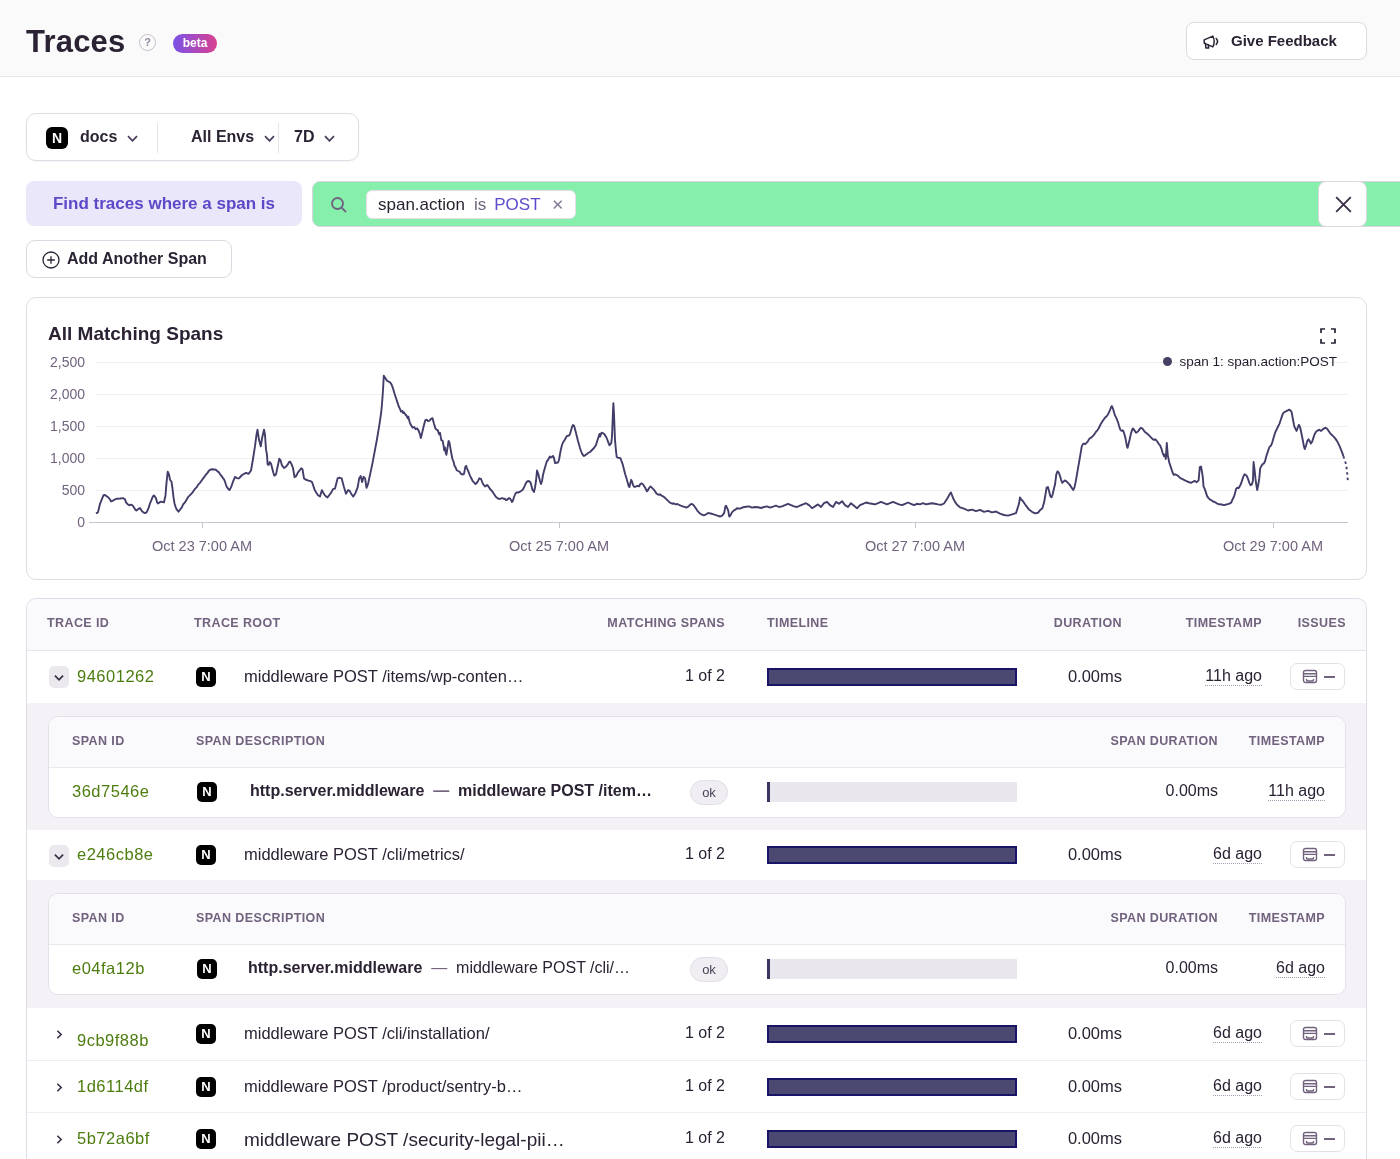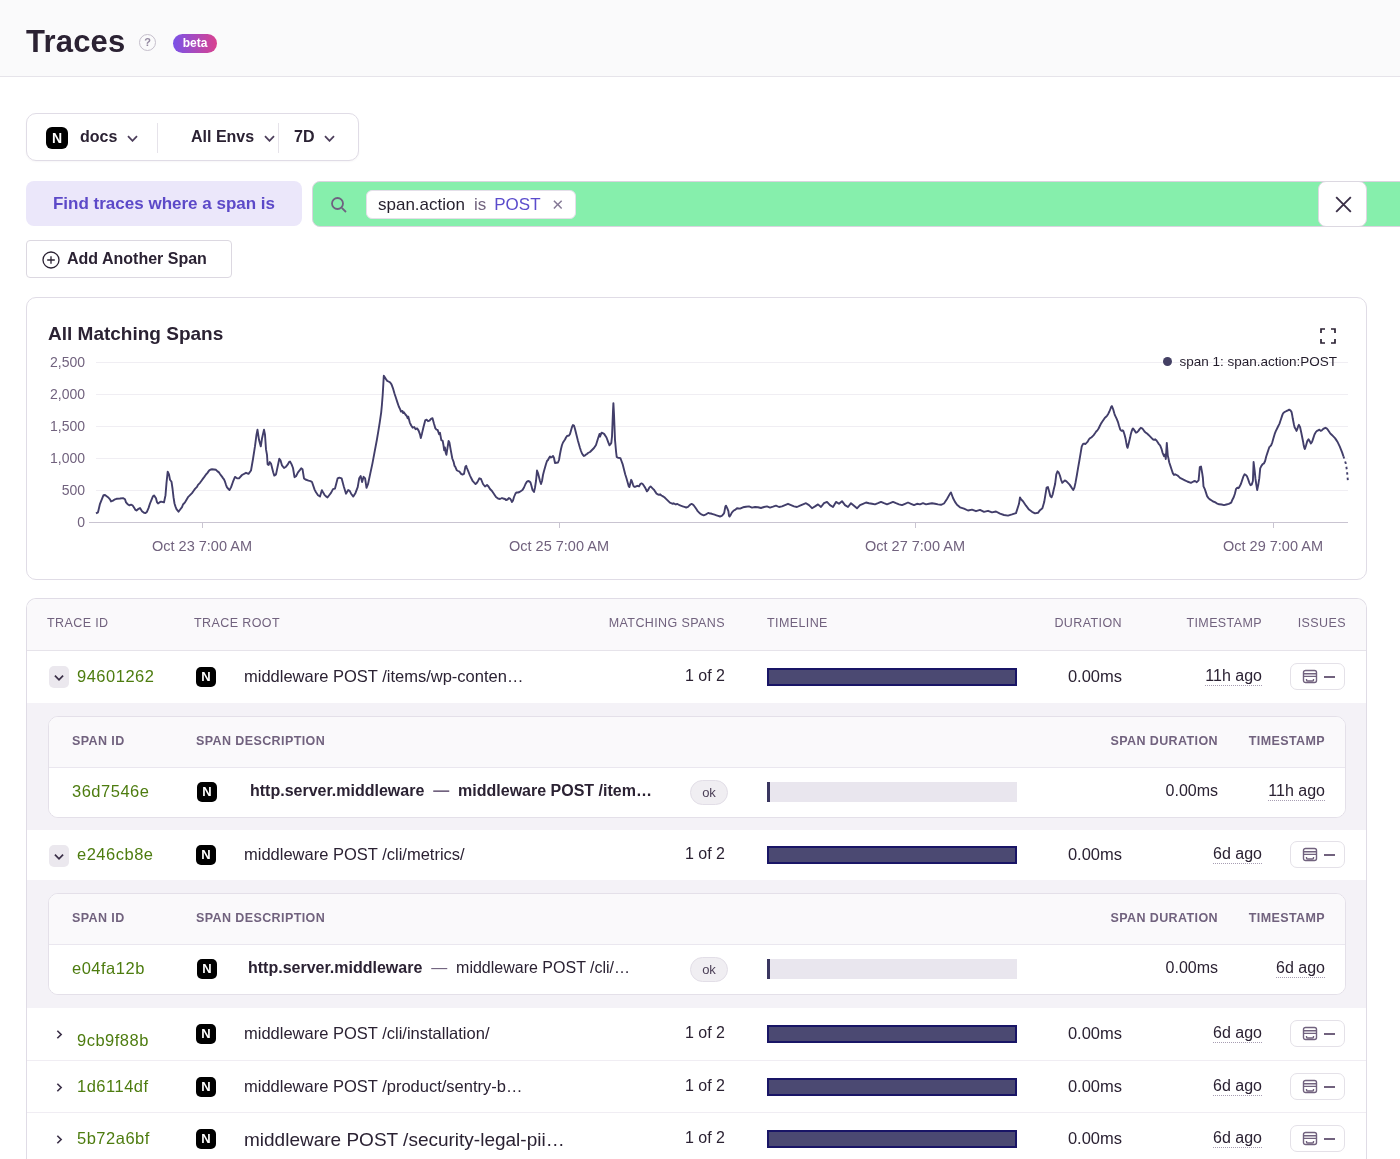--- a/index.html
+++ b/index.html
@@ -19,30 +19,30 @@
 .fitem { position:absolute; top:0; height:46px; font-size:16px; font-weight:bold; color:#2b2233; line-height:46px; }
 .fdiv { position:absolute; top:9px; width:1px; height:30px; background:#e6e3ea; }
 .chev { display:inline-block; width:11px; height:7px; margin-left:10px; }
 
 .findlabel { position:absolute; left:26px; top:181px; width:276px; height:45px; background:#ebe7fa; border-radius:8px; color:#5c49c8; font-size:17px; font-weight:bold; text-align:center; line-height:45px; }
 .searchbox { position:absolute; left:312px; top:181px; width:1145px; height:46px; background:#86efac; border:1px solid #d9d4df; border-radius:8px; }
 .token { position:absolute; left:53px; top:8px; height:29px; border:1px solid #e4dfe9; border-radius:6px; background:#fff; font-size:17px; line-height:27px; padding:0 11px; color:#251f2d; }
 .token .is { color:#71637e; margin-left:9px; } .token .val { color:#5b4ccc; margin-left:8px; } .token .x { color:#857996; font-size:15px; margin-left:11px; }
 .clearx { position:absolute; right:12px; top:11px; width:22px; height:22px; color:#584a66; }
 .squarex { position:absolute; left:1318px; top:181px; width:49px; height:46px; background:#fff; border:1px solid #dcd8e1; border-radius:8px; }
-.addspan { position:absolute; left:26px; top:240px; width:206px; height:38px; background:#fff; border:1px solid #dcd8e1; border-radius:4px; }
+.addspan { position:absolute; left:26px; top:240px; width:206px; height:38px; background:#fff; border:1px solid #dcd8e1; border-radius:9px; }
 .addspan .txt { position:absolute; left:40px; top:9px; font-size:16px; font-weight:bold; }
 
 .panel { position:absolute; left:26px; top:297px; width:1341px; height:283px; background:#fff; border:1px solid #e0dce6; border-radius:10px; }
 .paneltitle { position:absolute; left:21px; top:25px; font-size:19px; font-weight:bold; }
 .legend { position:absolute; right:63px; top:354px; font-size:13.5px; color:#231c2b; }
 .legend i { display:inline-block; width:9px; height:9px; border-radius:50%; background:#444064; margin-right:7px; }
 
 .table { position:absolute; left:26px; top:598px; width:1341px; height:561px; background:#fff; border:1px solid #e0dce6; border-radius:10px 10px 0 0; border-bottom:none; overflow:hidden; }
-.thead { position:relative; height:52px; background:#faf9fb; border-bottom:1px solid #e6e3ea; font-size:12.5px; font-weight:normal; color:#71627e; letter-spacing:0.4px; }
+.thead { position:relative; height:52px; background:#faf9fb; border-bottom:1px solid #e6e3ea; font-size:12.5px; font-weight:bold; color:#71627e; letter-spacing:0.4px; }
 .th { position:absolute; top:17px; }
 .trow { position:relative; height:52px; background:#fff; font-size:16px; }
 .exparea { position:relative; background:#f4f2f7; }
 .innerbox { position:absolute; left:21px; width:1298px; background:#fff; border:1px solid #e4e0e9; border-radius:10px; overflow:hidden; }
 .subhead { position:relative; height:51px; background:#faf9fb; border-bottom:1px solid #eae7ef; font-size:12.5px; font-weight:bold; color:#71627e; letter-spacing:0.4px; }
 .subrow { position:relative; height:49px; background:#fff; font-size:16px; }
 .link { color:#4d7c0f; font-size:16.5px; letter-spacing:0.5px;text-align:center; }
 .bar { position:absolute; left:740px; width:250px; height:18px; background:#4b4972; border:2px solid #191566; }
 .subbar { position:absolute; left:718px; width:250px; height:20px; background:#e9e6ee; }
 .subbar i { position:absolute; left:0; top:0; width:3px; height:20px; background:#3a3660; }
@@ -57,20 +57,28 @@
 .trow .nlogo, .subrow .nlogo { width:20px; height:20px; line-height:20px; font-size:13px; border-radius:5px; }
 </style>
 </head>
 <body>
 <div class="topbar">
   <div class="h1">Traces</div>
   <div class="qmark">
       <span>?</span>
     </div>
   <div class="beta">beta</div>
+  <div class="feedback">
+      <svg width="18" height="18" viewBox="0 0 18 18" fill="none" stroke="#2b2233" stroke-width="1.5" stroke-linejoin="round" stroke-linecap="round">
+        <path d="M2.2 6.9 L10.8 3.1 C12.6 5.9 12.6 11.1 10.8 13.9 L2.2 10.1 Z"></path>
+        <path d="M3.4 10.6 L3.9 14.9 L6.7 14.9 L6.2 11.8"></path>
+        <path d="M14.2 5.6 C15.8 7.3 15.8 9.7 14.2 11.4"></path>
+      </svg>
+      <div class="txt">Give Feedback</div>
+    </div>
 </div>
 
 <div class="filterbar">
   <span class="nlogo">N</span>
   <div class="fitem" style="left:53px;">docs<svg class="chev" viewBox="0 0 11 7" fill="none" stroke="#4d3f5c" stroke-width="1.8">
         <path d="M1 1.2 L5.5 5.8 L10 1.2"></path>
       </svg></div>
   <div class="fdiv" style="left:130px;"></div>
   <div class="fitem" style="left:164px;text-align:center;">All Envs<svg class="chev" viewBox="0 0 11 7" fill="none" stroke="#4d3f5c" stroke-width="1.8">
         <path d="M1 1.2 L5.5 5.8 L10 1.2"></path>

